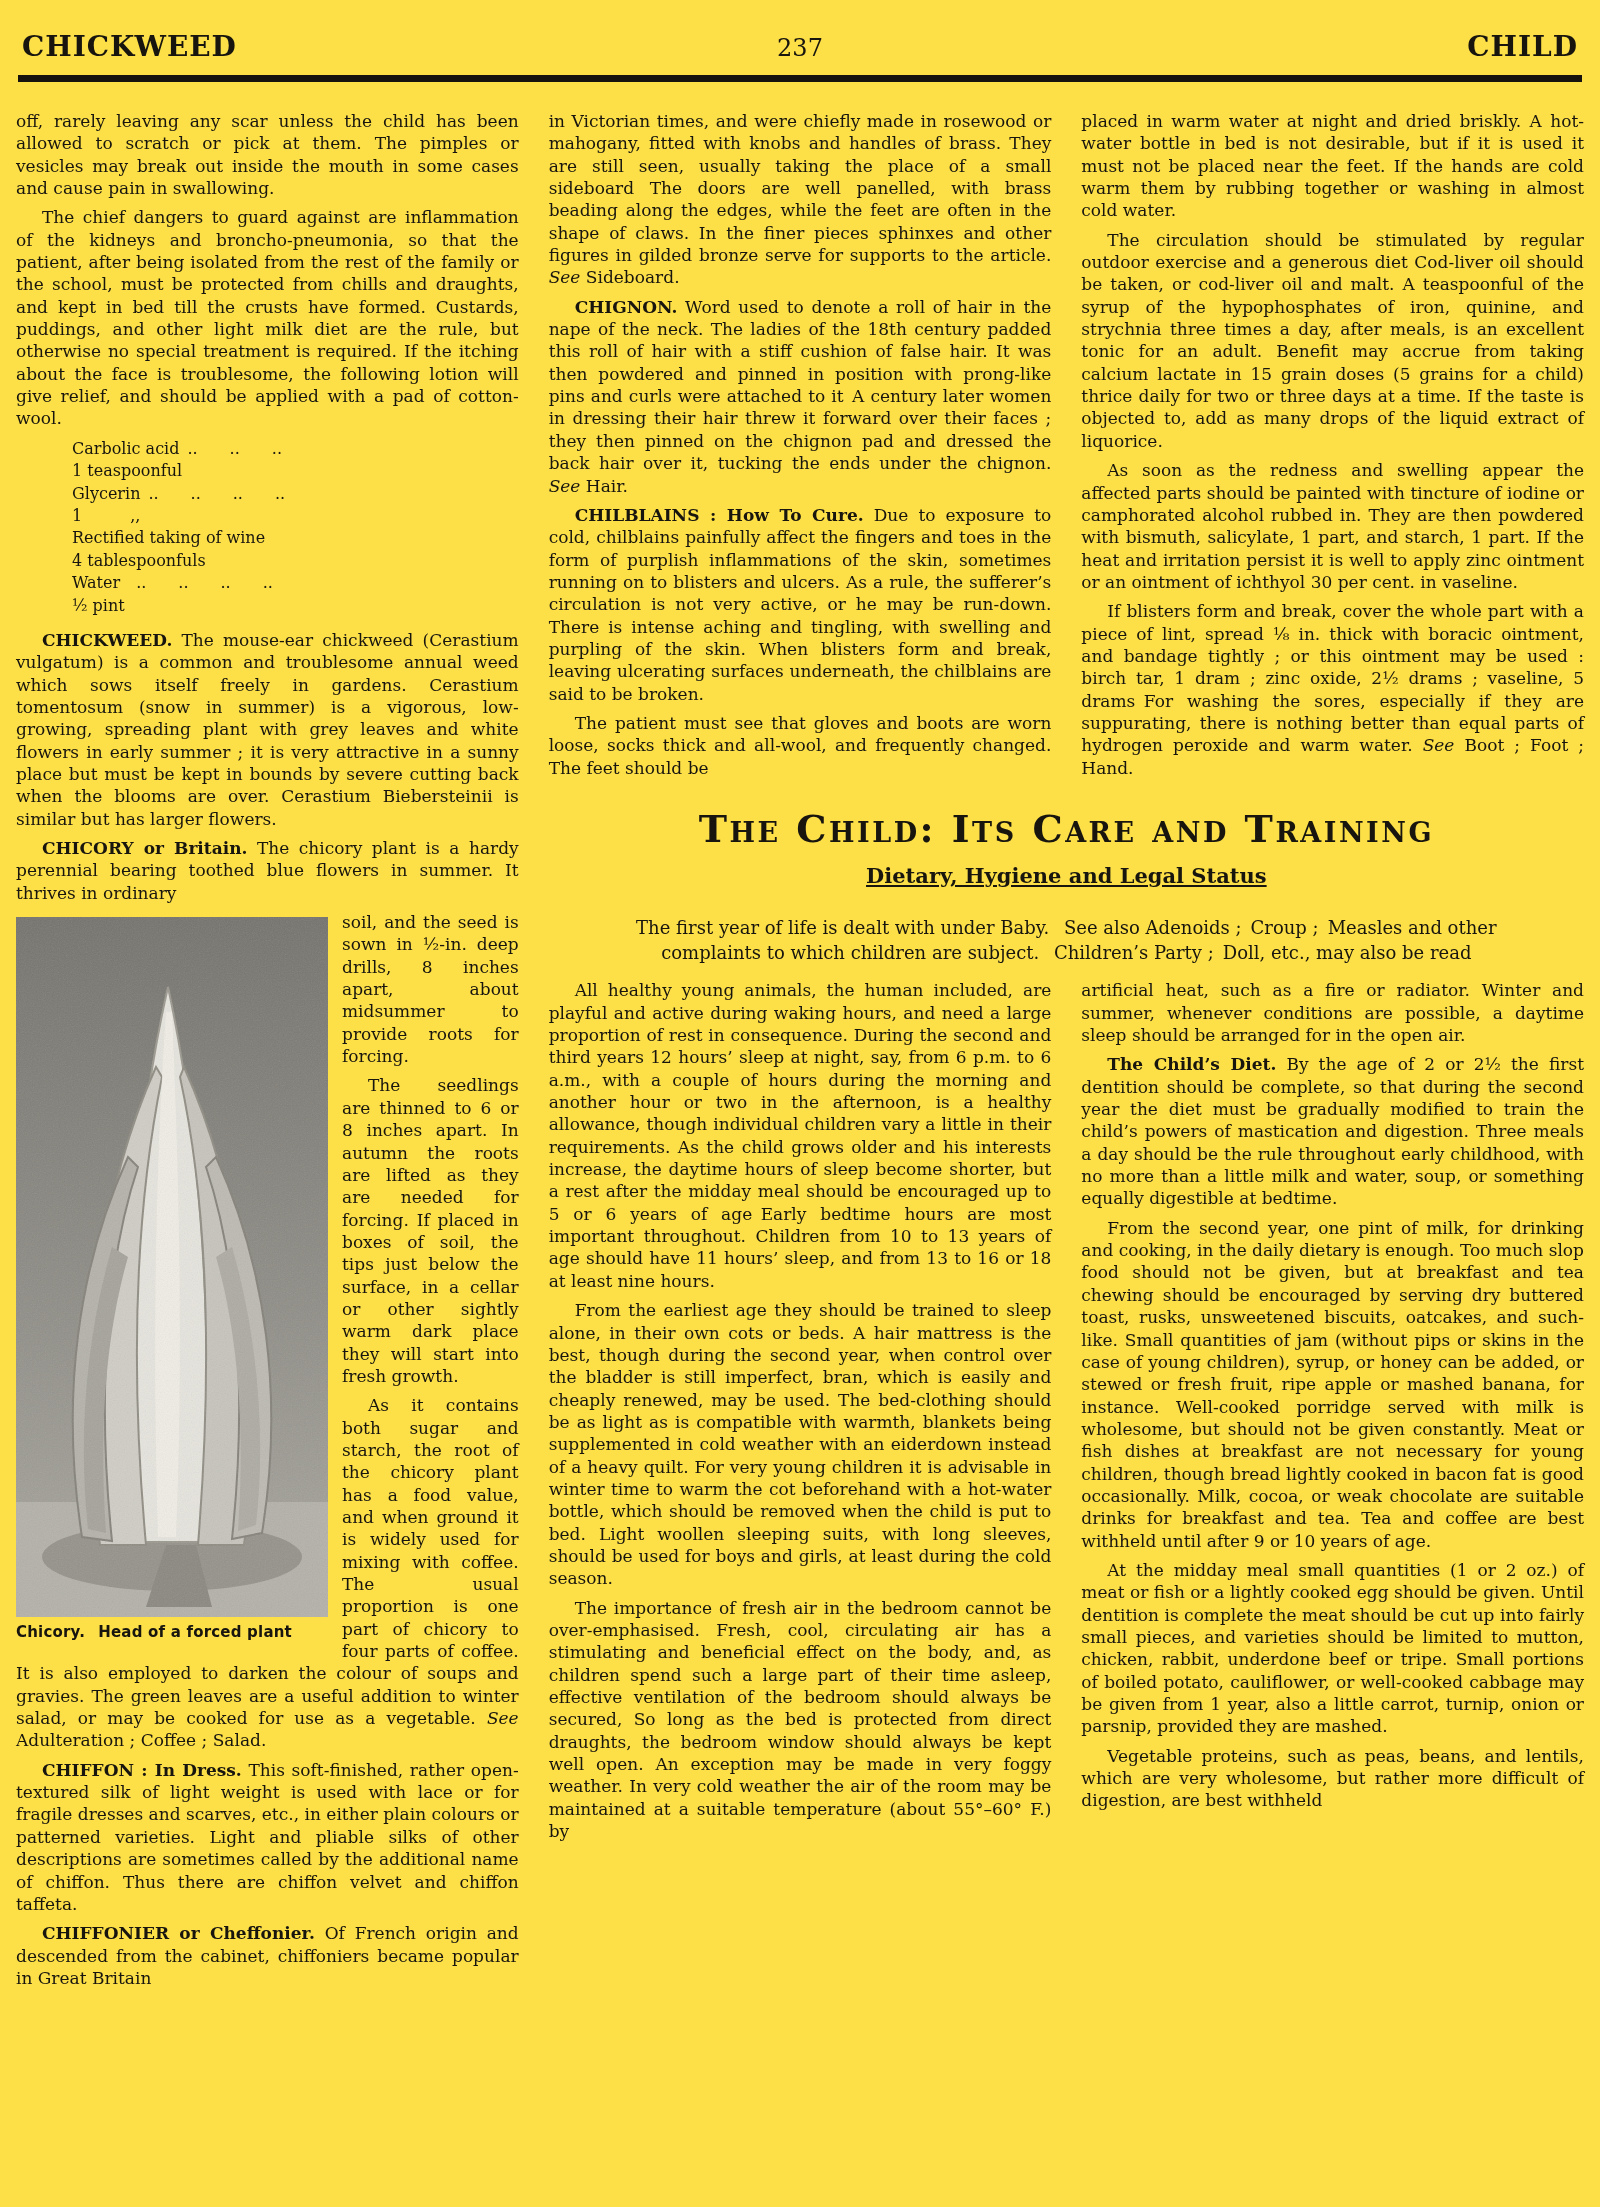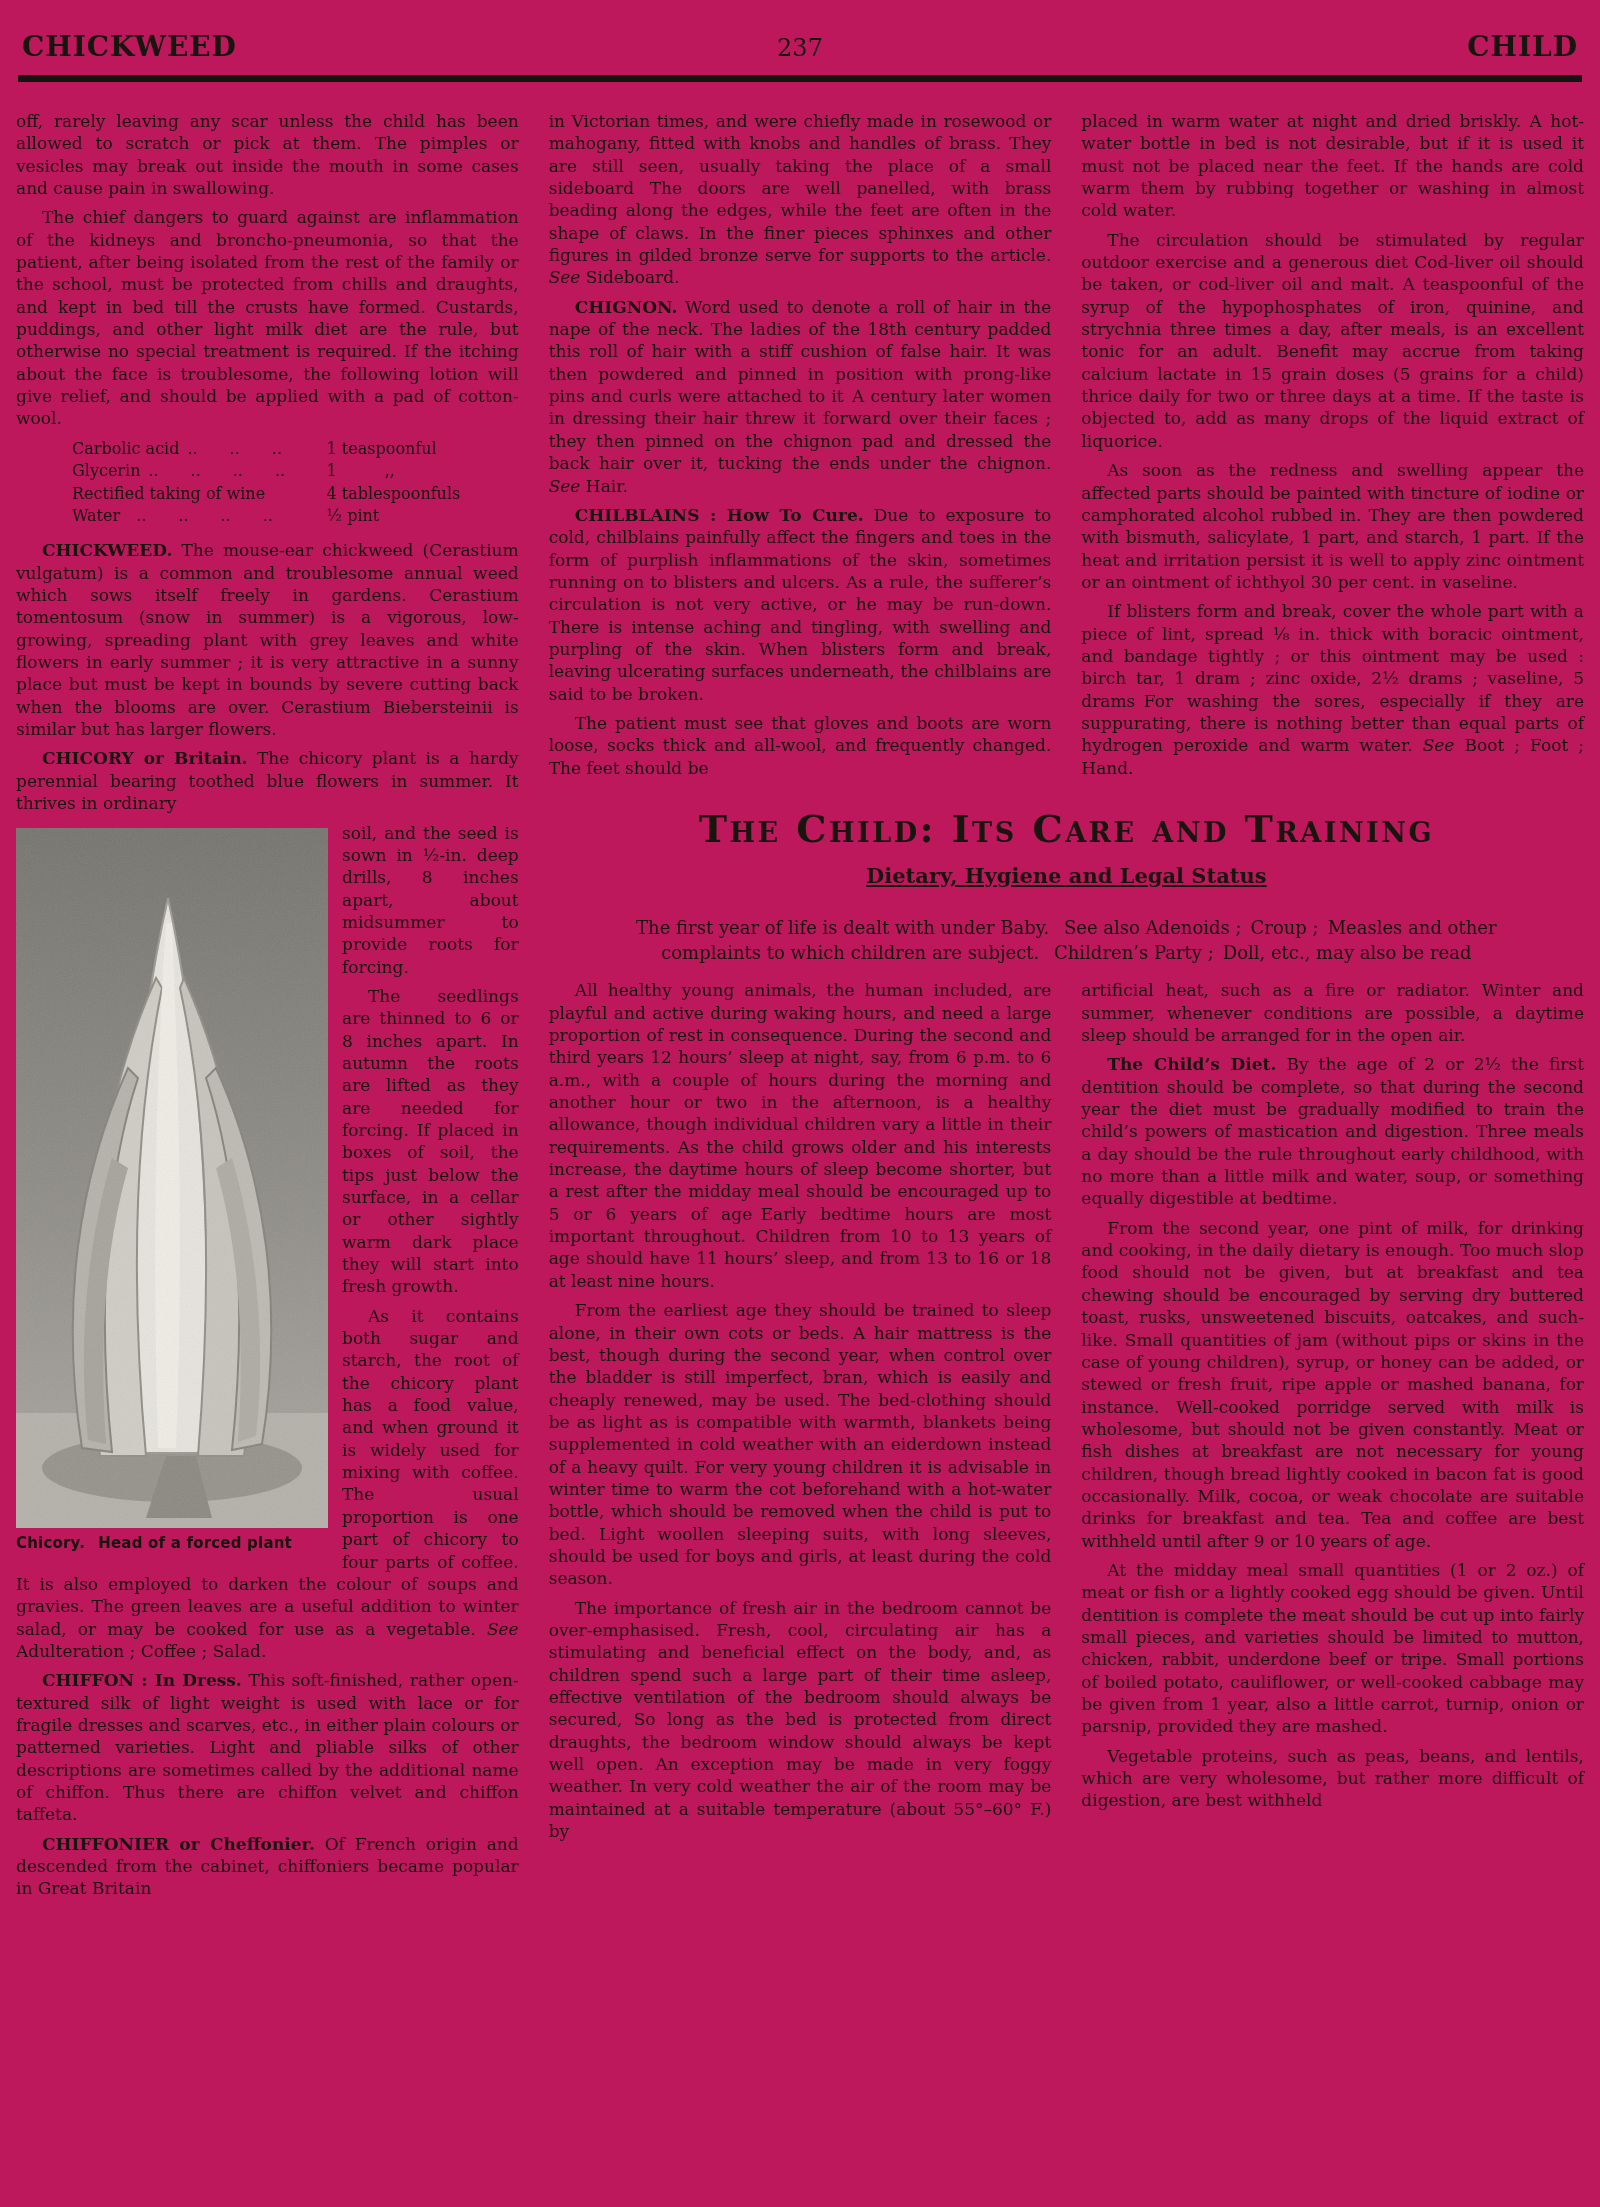--- a/index.html
+++ b/index.html
@@ -1,33 +1,33 @@
 <!DOCTYPE html>
 <html><head>
 <meta charset="utf-8">
 <style>
   html,body{margin:0;padding:0;background:#d8d6d1;}
-  .page{width:1600px;height:2207px;margin:0 auto;background:#be185d;color:#18150f;
+  .page{width:1600px;height:2207px;margin:0 auto;background:#fde047;color:#18150f;
         font-family:"DejaVu Serif","Liberation Serif",serif;box-sizing:border-box;
         padding:30px 16px 0;overflow:hidden;position:relative;}
   .masthead{display:grid;grid-template-columns:1fr auto 1fr;align-items:baseline;padding:0 6px 12px;}
   .mast-left{font-size:28px;font-weight:700;letter-spacing:1px;}
   .mast-center{font-size:24px;text-align:center;}
   .mast-right{font-size:28px;font-weight:700;letter-spacing:1px;text-align:right;}
   .rule{border-top:7px solid #16130e;margin:0 2px 28px;}
   .cols{display:grid;grid-template-columns:repeat(3,1fr);column-gap:30px;}
   .col{min-width:0;}
   .span2{grid-column:2/4;}
   .topgrid,.childgrid{display:grid;grid-template-columns:1fr 1fr;column-gap:30px;}
   p.p{margin:0 0 7px;text-align:justify;font-size:17px;line-height:1.315;text-indent:26px;}
   p.noind{text-indent:0;}
   .lead{font-weight:700;}
   .see{font-style:italic;}
   .recipe{margin:8px 0 12px;padding-left:56px;font-size:16px;line-height:1.4;}
-  .rrow{display:flex;}
+  .rrow{display:flex;flex-direction:column;}
   .ritem{width:57%;}
   .rqty{flex:1;}
   .photo{float:left;width:312px;margin:6px 14px 4px 0;}
   .photo svg{display:block;width:312px;height:700px;}
   .caption{font-family:"DejaVu Sans","Liberation Sans",sans-serif;font-size:15px;font-weight:700;
            margin-top:6px;letter-spacing:.2px;}
   .child-head{text-align:center;margin:20px 0 14px;}
   .child-title{font-size:38px;font-weight:700;font-variant:small-caps;letter-spacing:2.5px;}
   .child-sub{font-size:21px;font-weight:700;margin-top:12px;text-decoration:underline;}
   .child-intro{font-size:18px;line-height:1.4;margin-top:27px;}

